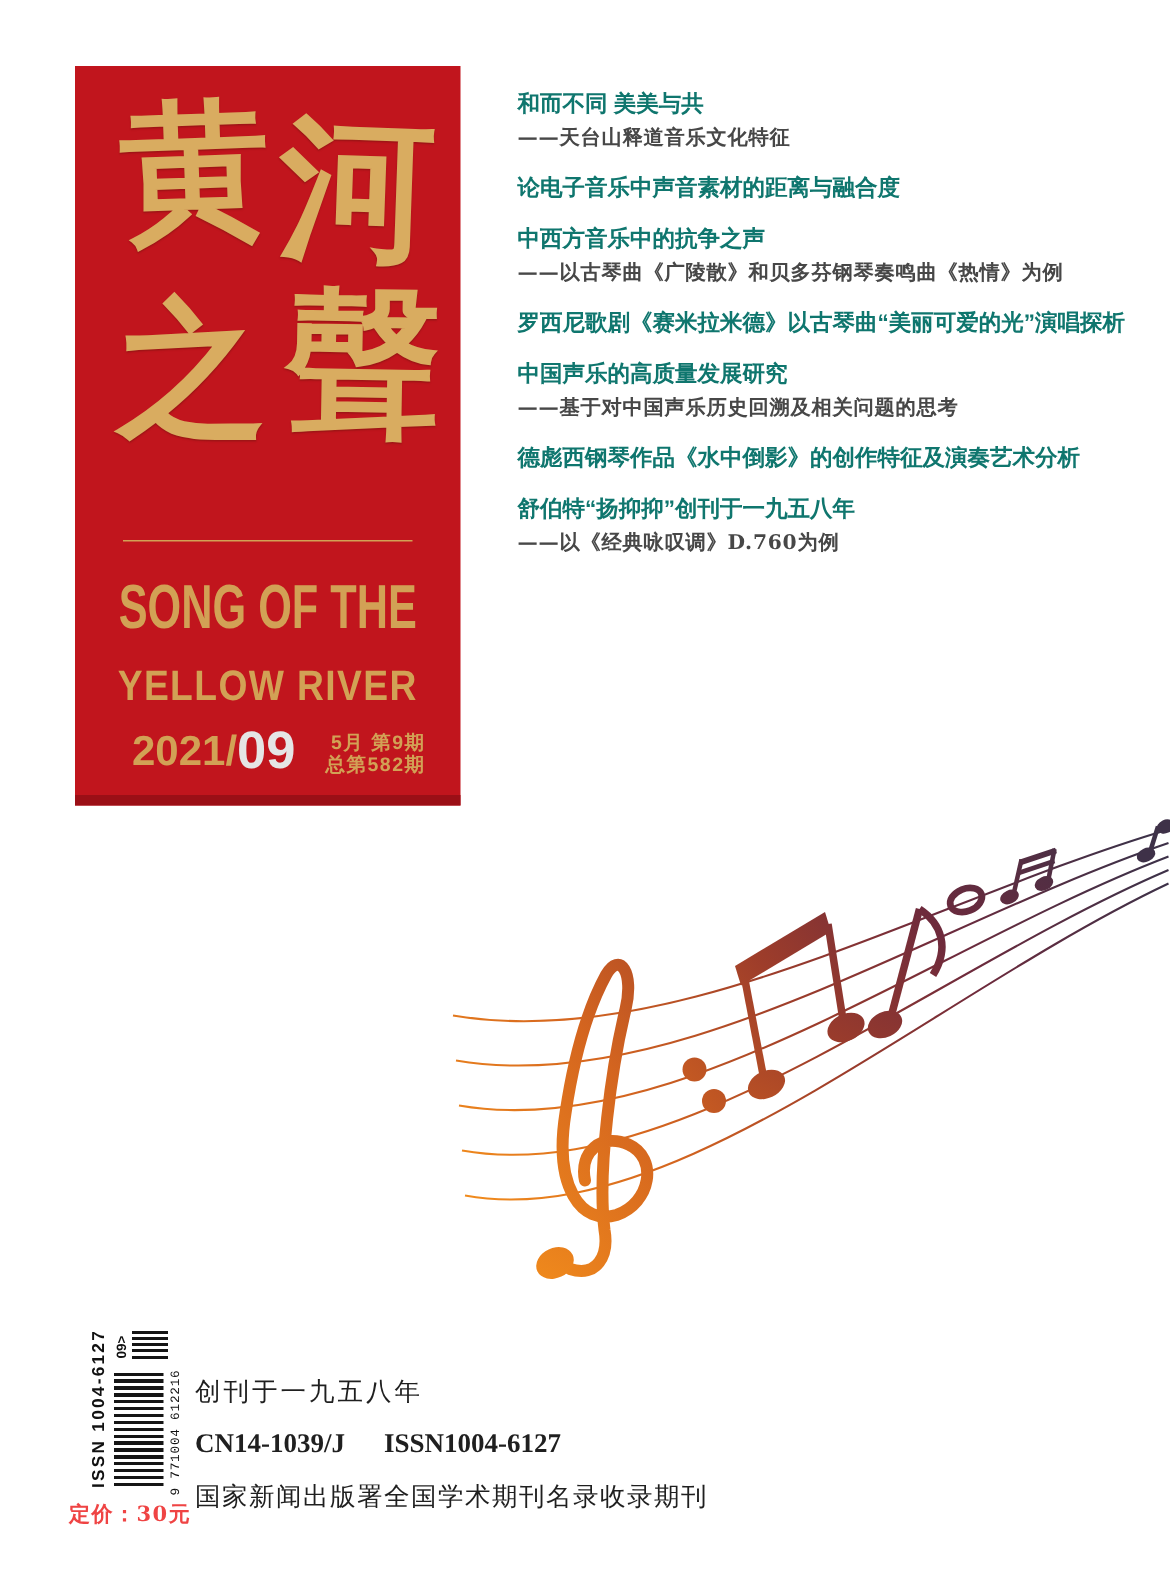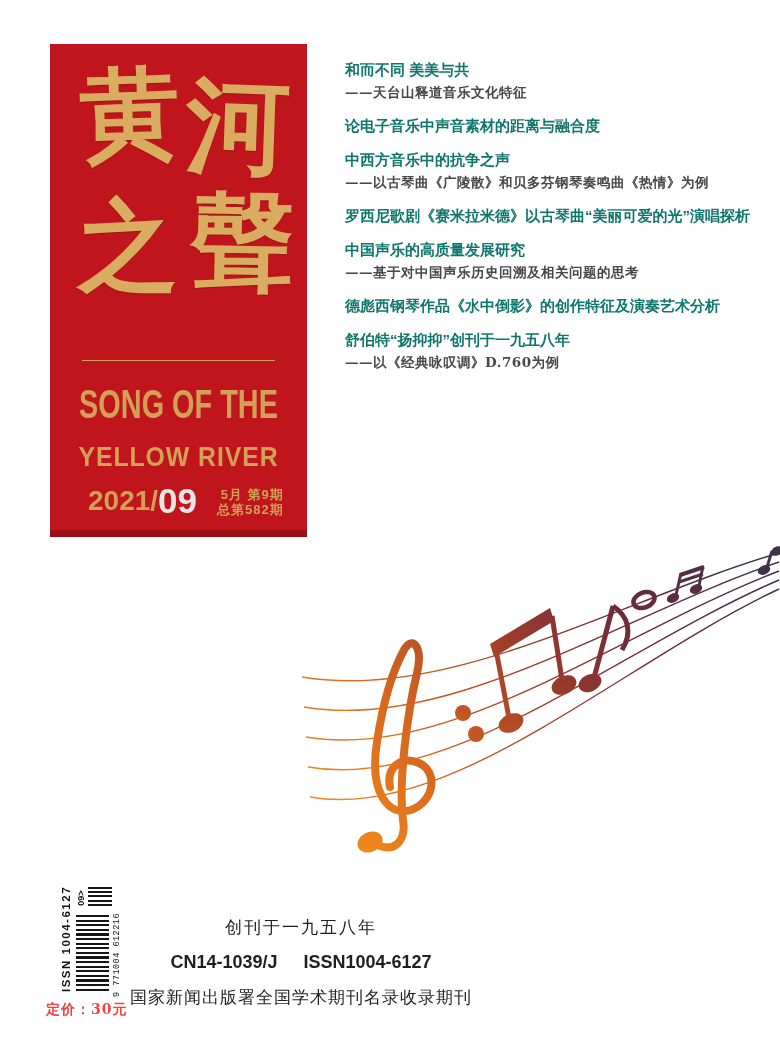--- a/index.html
+++ b/index.html
@@ -74,23 +74,23 @@
   }
   .barcode-number {
     left:74px; top:950px; width:86px; height:10px; text-align:center;
     font-family:"Liberation Mono", monospace; font-size:8.5px; color:#111; letter-spacing:0.5px;
   }
   .price {
     position:absolute; left:46px; top:1001px; font-family:"DejaVu Serif", serif;
     font-weight:bold; font-size:14px; color:#ef4444; letter-spacing:1px;
   }
   .pub-info { position:absolute; left:130px; top:916px; color:#1f1f1f; }
-  .pub-line { margin-bottom:13px;text-align:center; }
+  .pub-line { margin-bottom:13px; }
   .pub-founded  { font-family:"DejaVu Serif", serif; font-size:17px; letter-spacing:2px; }
-  .pub-codes    { font-family:Liberation Sans, sans-serif; font-size:18px; font-weight:bold; }
+  .pub-codes    { font-family:Liberation Serif, serif; font-size:18px; font-weight:bold; }
   .pub-codes .gap { display:inline-block; width:26px; }
   .pub-registry { font-family:"DejaVu Serif", serif; font-size:17px; letter-spacing:1px;margin-top:12px; }
 </style>
 </head>
 <body>
 
 <div class="page">
 
   <div class="red-box">
     <span class="cal-char cal-1">黄</span>

